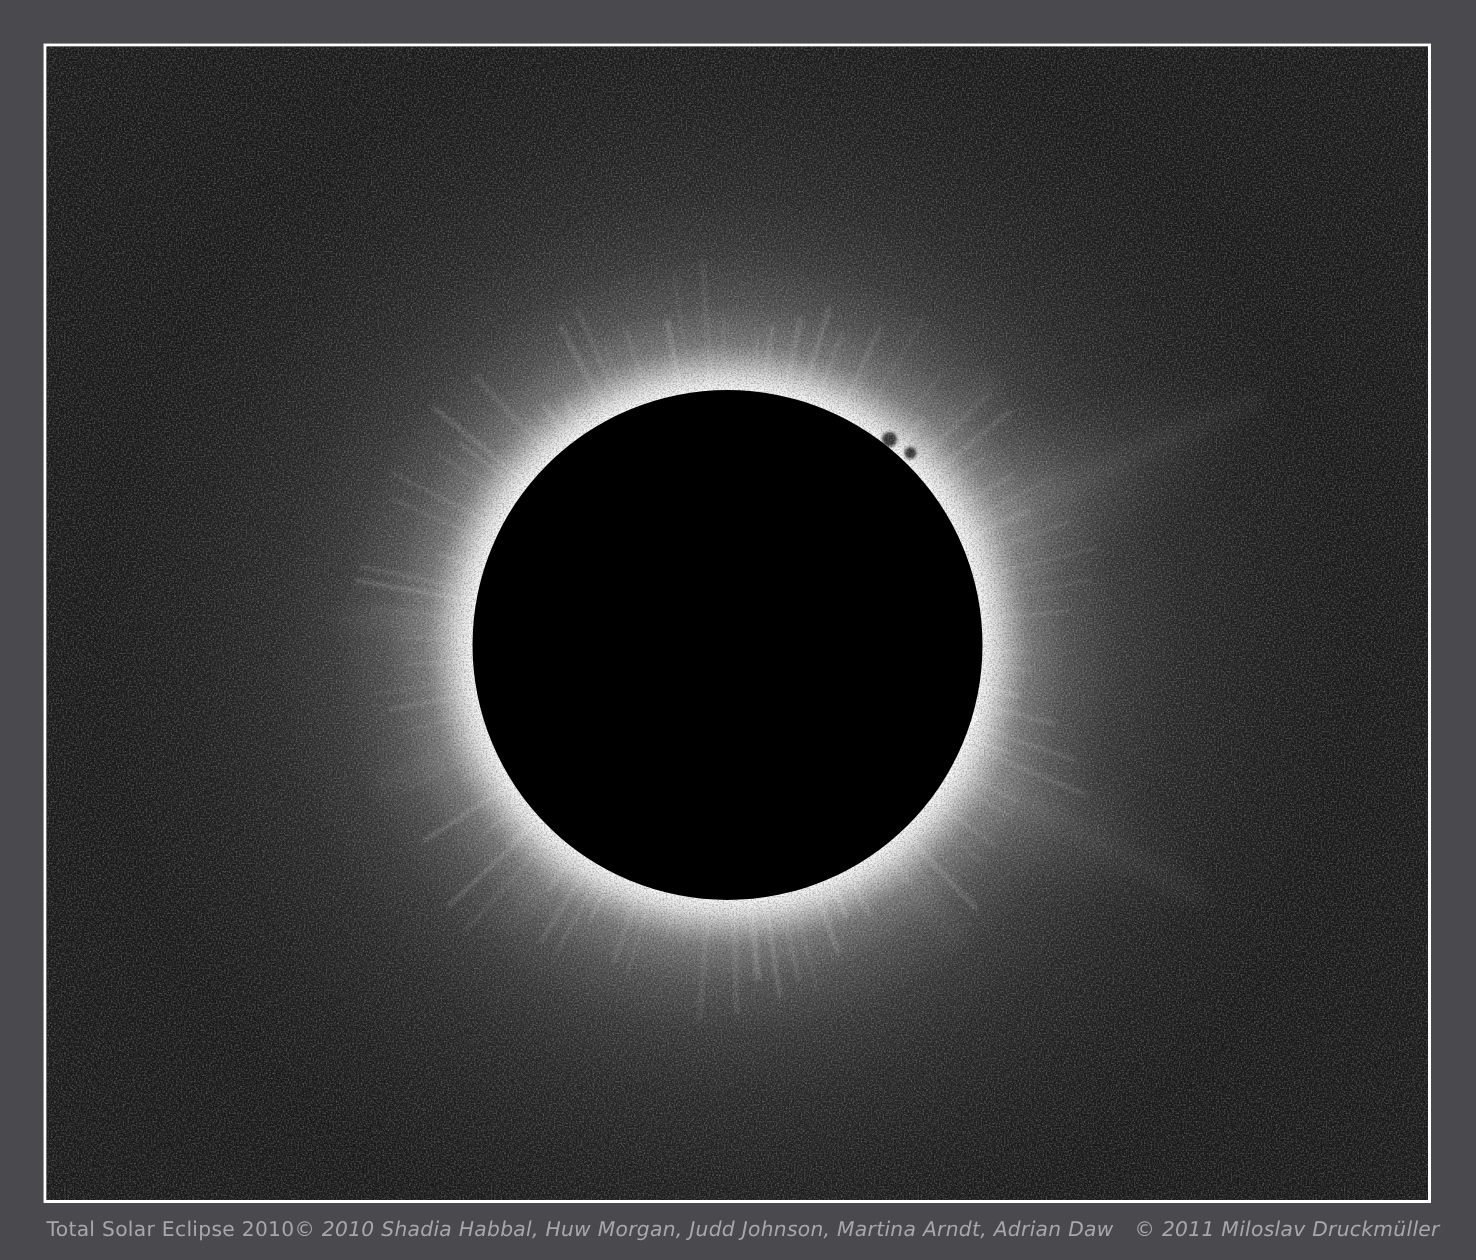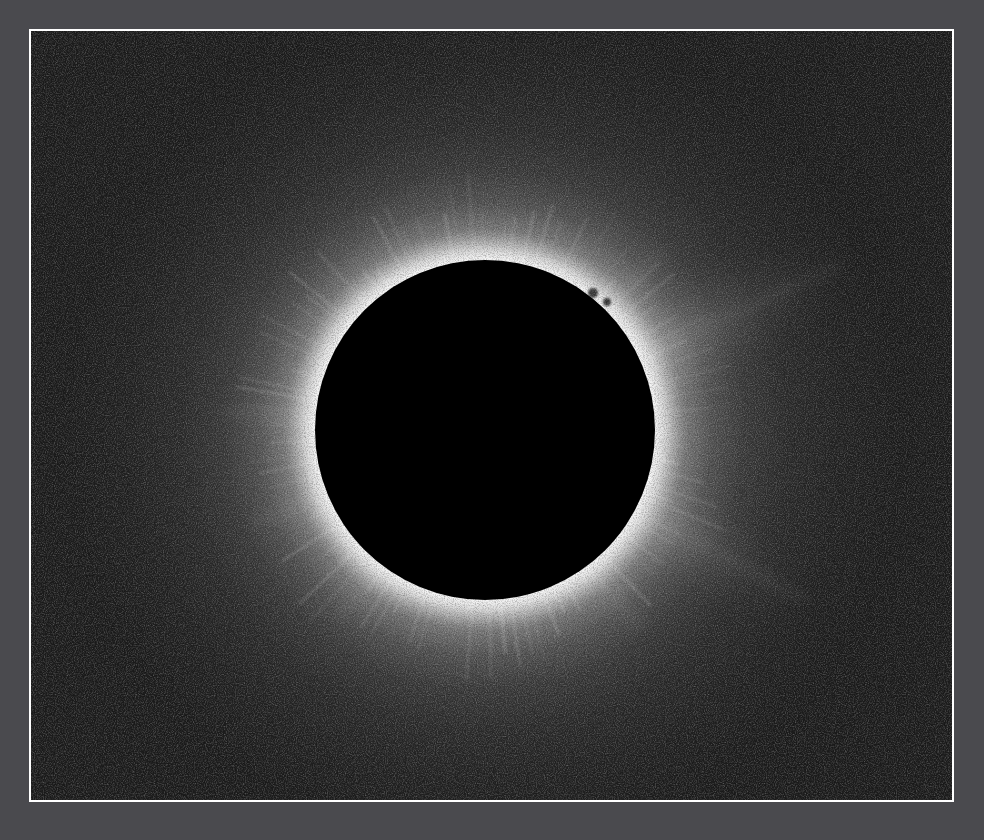--- a/index.html
+++ b/index.html
@@ -208,14 +208,20 @@
           <circle cx="576" cy="271" r="4" fill="#161616" opacity="0.85"></circle>
         </g>
 
       <rect x="0" y="0" width="921" height="769" filter="url(#grainW)" opacity="0.5"></rect>
       <rect x="0" y="0" width="921" height="769" filter="url(#grainB)" opacity="0.55"></rect>
 
       <circle id="moon" class="moon" cx="454" cy="399" r="170"></circle>
     </svg>
   </div>
 
+  <div class="caption">
+    <span class="title">Total Solar Eclipse 2010</span>
+    <span class="credits">
+      <span>© 2010 Shadia Habbal, Huw Morgan, Judd Johnson, Martina Arndt, Adrian Daw</span><span class="sep"></span><span>© 2011 Miloslav Druckmüller</span>
+    </span>
+  </div>
 
 </div>
 
 </body></html>

